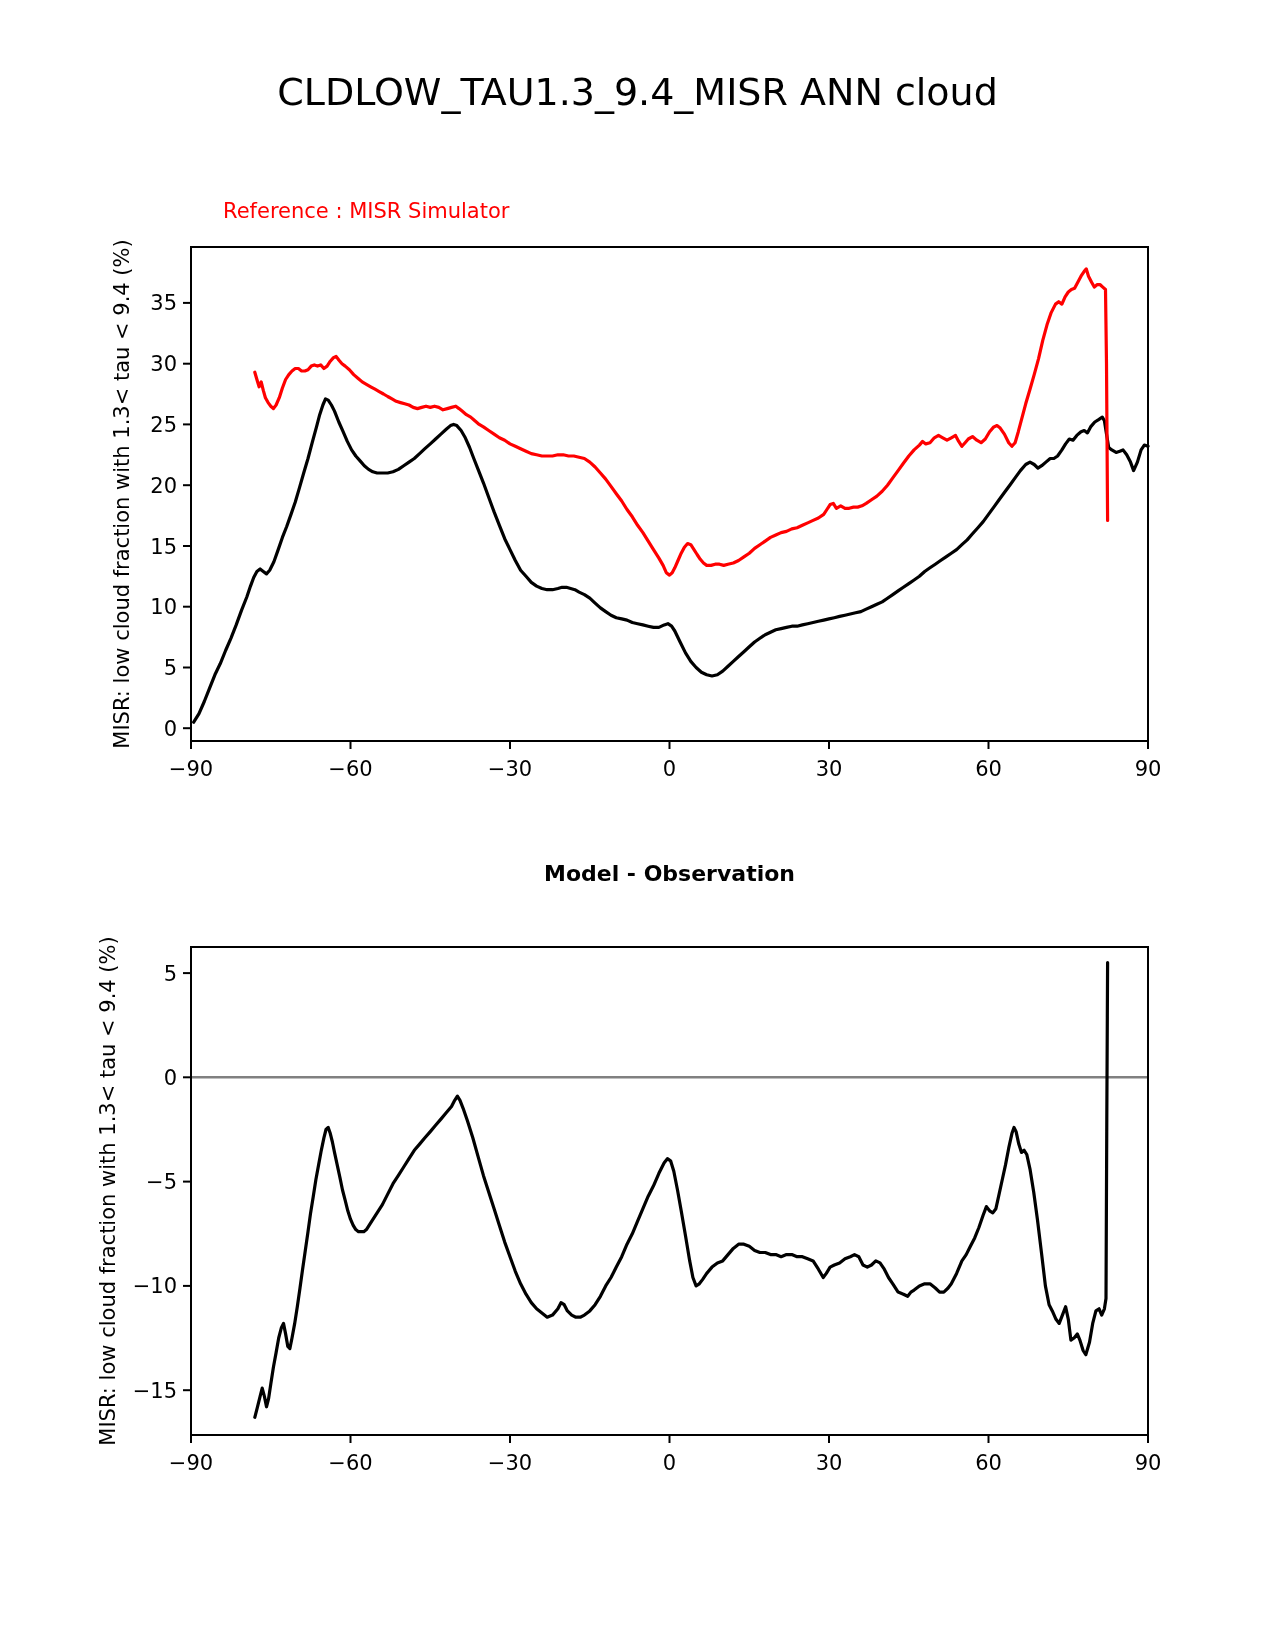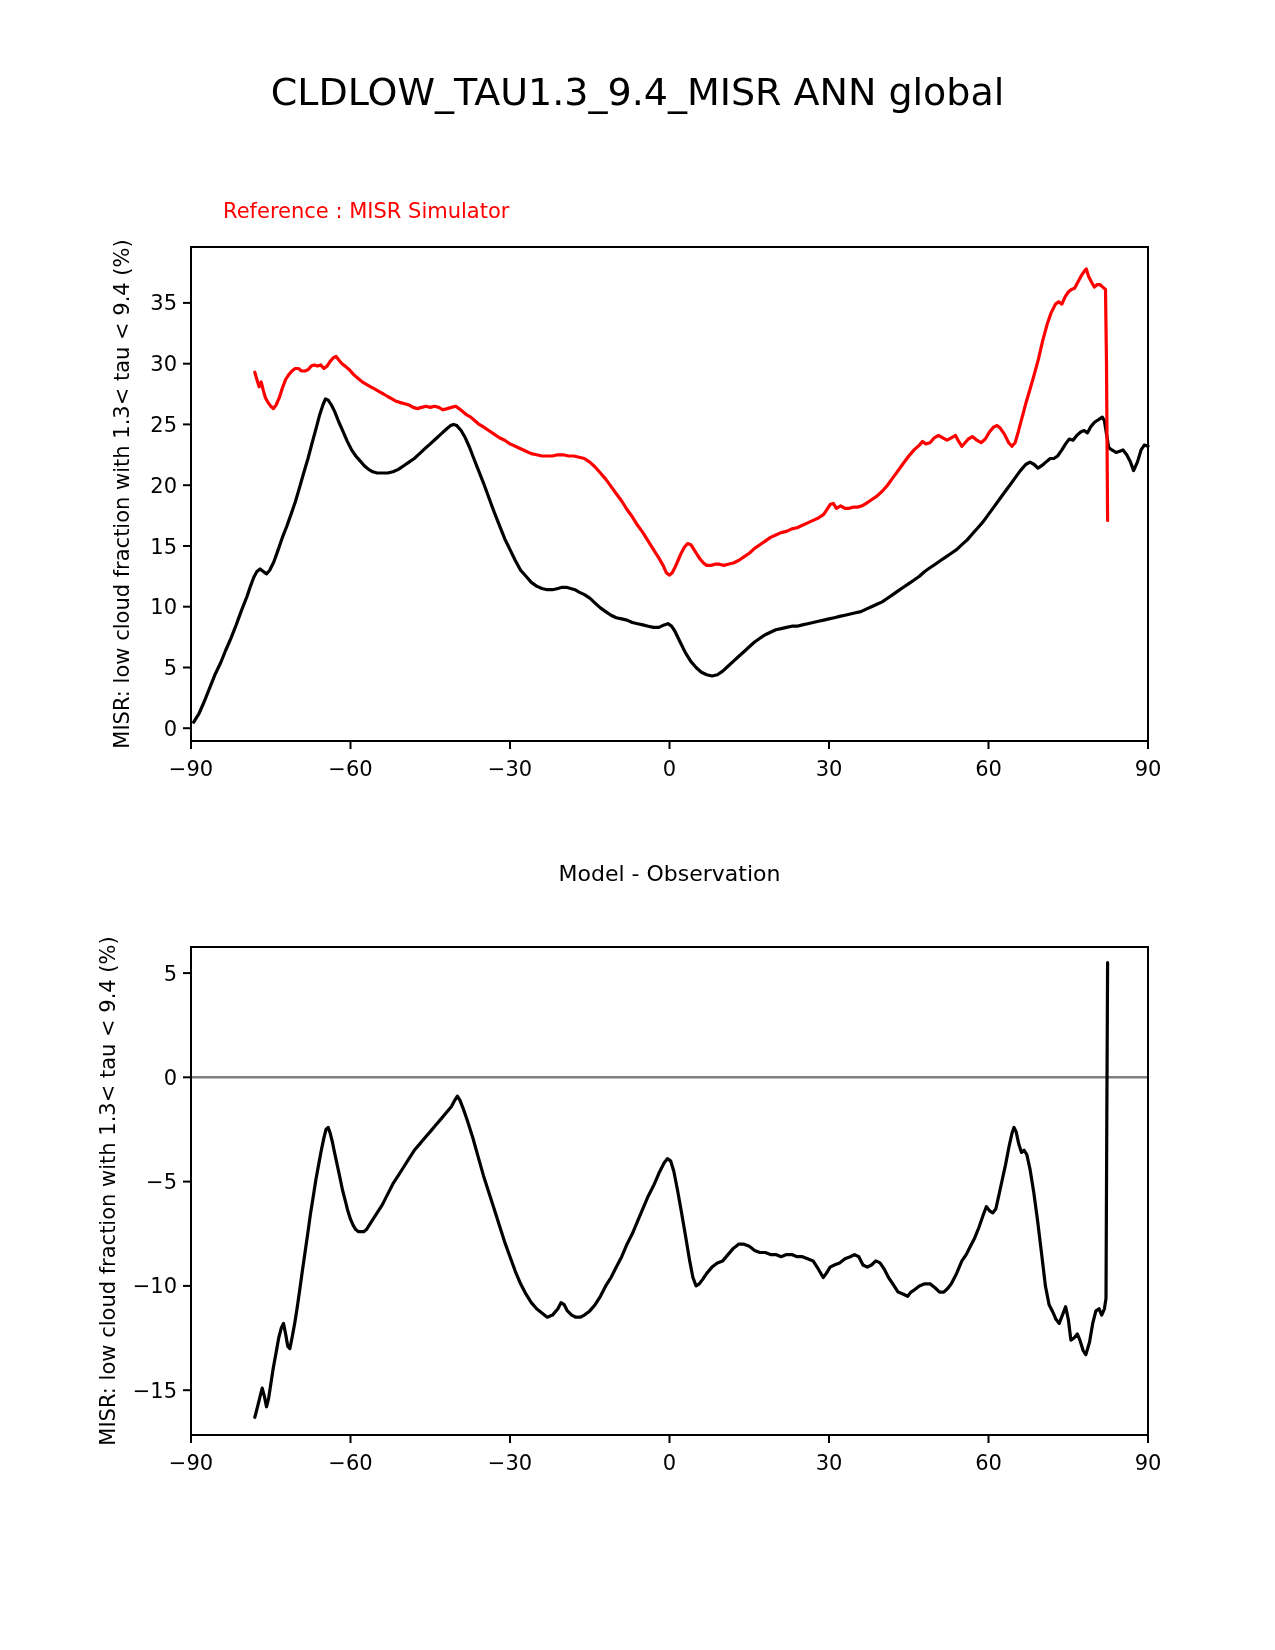--- a/index.html
+++ b/index.html
@@ -8,29 +8,29 @@
   .fig-title{position:absolute;left:0;top:70px;width:1275px;text-align:center;
              font-size:38px;color:#000;}
   .anno{position:absolute;left:191px;width:1060px;font-size:21px;white-space:nowrap;}
   .anno-test{top:167px;color:#000000;}
   .anno-ref{top:199px;}
   .ylabel{position:absolute;font-size:21px;white-space:nowrap;
           transform:translate(-50%,-50%) rotate(-90deg);}
   .ylabel-top{left:122px;top:494px;}
   .ylabel-bot{left:108px;top:1191px;}
   .sub-title{position:absolute;left:191px;top:861px;width:957px;text-align:center;
-             font-size:22px;color:#000;}
+             font-size:22px;color:#000;font-weight:bold;}
   svg.chart{position:absolute;left:0;top:0;}
   .tick-label{font-family:"DejaVu Sans", sans-serif;font-size:21px;fill:#000;}
 </style>
 </head>
 <body>
 
 <div class="page">
-  <div class="fig-title">CLDLOW_TAU1.3_9.4_MISR ANN global</div>
+  <div class="fig-title">CLDLOW_TAU1.3_9.4_MISR ANN cloud</div>
   <div class="anno anno-ref" id="ref-anno" style="color: rgb(255, 0, 0); margin-left: 32px;">Reference : MISR Simulator</div>
 
   <div class="ylabel ylabel-top">MISR: low cloud fraction with 1.3&lt; tau &lt; 9.4 (%)</div>
   <div class="sub-title">Model - Observation</div>
   <div class="ylabel ylabel-bot">MISR: low cloud fraction with 1.3&lt; tau &lt; 9.4 (%)</div>
 
   <svg class="chart" id="chart-top" width="1275" height="820" viewBox="0 0 1275 820">
       <polyline points="193.7,722.2 199.0,713.7 204.3,701.5 209.6,688.1 214.9,674.8 220.2,663.8 225.6,650.5 230.9,638.3 236.2,624.9 241.5,610.4 246.8,597.0 250.5,586.1 253.7,577.5 256.9,571.5 260.1,569.0 263.3,571.5 266.5,573.9 269.7,570.3 273.9,561.8 278.2,549.6 282.4,537.4 286.7,526.5 291.0,514.4 295.2,502.2 299.5,487.6 303.7,473.0 308.0,458.5 312.2,442.7 316.5,426.9 319.7,414.7 322.9,405.0 325.5,398.9 328.2,400.1 331.4,405.0 334.5,411.1 338.8,422.0 343.1,431.7 347.3,441.4 351.6,449.9 355.8,456.0 360.1,460.9 364.3,465.7 368.6,469.4 372.8,471.8 377.1,473.0 382.4,473.0 387.7,473.0 393.0,471.8 398.4,469.4 403.7,465.7 409.0,462.1 414.3,458.5 419.6,453.6 424.9,448.7 430.3,443.9 435.6,439.0 440.9,434.1 446.2,429.3 450.5,425.6 453.6,424.4 456.8,425.6 461.1,430.5 465.3,437.8 469.6,447.5 473.8,458.5 478.1,469.4 483.4,482.8 488.7,497.3 494.1,511.9 499.4,525.3 504.7,538.7 510.0,549.6 515.3,560.5 520.6,570.3 526.0,576.3 531.3,582.4 536.6,586.1 541.9,588.5 547.2,589.7 552.5,589.7 557.9,588.5 562.1,587.3 566.4,587.3 570.6,588.5 574.9,589.7 579.1,592.1 584.4,594.6 589.8,598.2 595.1,603.1 600.4,607.9 605.7,611.6 611.0,615.2 616.3,617.7 621.7,618.9 627.0,620.1 632.3,622.5 637.6,623.7 642.9,624.9 648.2,626.2 653.5,627.4 658.9,627.4 664.2,624.9 667.9,623.7 671.6,626.2 674.8,631.0 680.1,642.0 685.5,652.9 690.8,661.4 696.1,667.5 701.4,672.3 706.7,674.8 712.0,676.0 717.4,674.8 722.7,671.1 728.0,666.3 733.3,661.4 738.6,656.5 743.9,651.7 749.3,646.8 754.6,642.0 759.9,638.3 765.2,634.7 770.5,632.2 775.8,629.8 781.1,628.6 786.5,627.4 791.8,626.2 797.1,626.2 802.4,624.9 807.7,623.7 813.1,622.5 818.4,621.3 823.7,620.1 829.0,618.9 834.3,617.7 839.6,616.4 845.0,615.2 850.3,614.0 855.6,612.8 860.9,611.6 866.2,609.1 871.5,606.7 876.9,604.3 882.2,601.9 887.5,598.2 892.8,594.6 898.1,590.9 903.4,587.3 908.8,583.6 914.1,580.0 919.4,576.3 924.7,571.5 930.0,567.8 935.3,564.2 940.6,560.5 946.0,556.9 951.3,553.2 956.6,549.6 961.9,544.7 967.2,539.9 972.5,533.8 977.9,527.7 983.2,521.6 988.5,514.4 993.8,507.1 999.1,499.8 1004.4,492.5 1009.8,485.2 1015.1,477.9 1020.4,470.6 1025.7,464.5 1030.0,462.1 1034.2,464.5 1037.9,468.2 1041.7,465.7 1045.9,462.1 1050.2,458.5 1053.9,458.5 1057.6,456.0 1061.9,449.9 1065.6,443.9 1069.3,439.0 1073.0,440.2 1076.8,435.4 1081.0,431.7 1084.2,430.5 1087.4,432.9 1090.6,426.9 1094.8,422.0 1098.6,419.6 1102.3,417.1 1104.4,420.8 1106.5,434.1 1108.7,447.5 1111.8,449.9 1116.1,452.4 1119.8,451.2 1123.0,449.9 1126.7,454.8 1130.5,462.1 1133.6,470.6 1137.4,462.1 1141.1,449.9 1144.3,445.1 1148.0,446.3" fill="none" stroke="#000000" stroke-width="3.2" stroke-linejoin="round" stroke-linecap="round"></polyline>
       <polyline points="254.8,372.2 256.9,379.5 259.1,386.8 261.2,381.9 263.3,390.4 265.4,397.7 268.1,402.6 270.8,406.2 273.4,408.6 276.1,405.0 279.3,397.7 282.4,388.0 285.6,379.5 288.8,374.6 292.0,371.0 295.2,368.5 298.4,368.5 301.6,371.0 304.8,371.0 308.0,369.7 311.2,366.1 314.3,364.9 317.5,366.1 320.7,364.9 323.9,368.5 327.1,366.1 330.3,361.2 333.5,357.6 336.1,356.4 338.8,360.0 342.0,363.7 345.2,366.1 349.4,369.7 353.7,374.6 357.9,378.2 362.2,381.9 366.4,384.3 370.7,386.8 375.0,389.2 379.2,391.6 383.5,394.0 387.7,396.5 392.0,398.9 396.2,401.3 400.5,402.6 404.7,403.8 409.0,405.0 413.2,407.4 417.5,408.6 421.7,407.4 426.0,406.2 430.3,407.4 434.5,406.2 438.8,407.4 443.0,409.8 447.3,408.6 451.5,407.4 455.8,406.2 459.0,408.6 462.1,411.1 466.4,414.7 470.7,417.1 474.9,420.8 479.2,424.4 483.4,426.9 488.7,430.5 494.1,434.1 499.4,437.8 504.7,440.2 510.0,443.9 515.3,446.3 520.6,448.7 526.0,451.2 531.3,453.6 536.6,454.8 541.9,456.0 547.2,456.0 552.5,456.0 557.9,454.8 563.2,454.8 568.5,456.0 573.8,456.0 579.1,457.2 584.4,458.5 589.8,462.1 595.1,467.0 600.4,473.0 605.7,479.1 611.0,486.4 616.3,493.7 621.7,501.0 627.0,509.5 632.3,516.8 637.6,525.3 642.9,532.6 648.2,541.1 653.5,549.6 658.9,558.1 663.1,565.4 666.3,572.7 669.5,575.1 672.2,572.7 674.8,567.8 678.0,560.5 681.2,553.2 684.4,547.2 687.6,543.5 690.8,544.7 694.0,549.6 697.1,554.5 700.3,559.3 703.5,563.0 706.7,565.4 711.0,565.4 715.2,564.2 719.5,564.2 723.7,565.4 728.0,564.2 733.3,563.0 738.6,560.5 743.9,556.9 749.3,553.2 754.6,548.4 759.9,544.7 765.2,541.1 770.5,537.4 775.8,535.0 781.1,532.6 786.5,531.4 791.8,528.9 797.1,527.7 802.4,525.3 807.7,522.9 813.1,520.4 818.4,518.0 823.7,514.4 826.9,509.5 830.1,504.6 833.3,503.4 836.4,508.3 840.7,505.8 845.0,508.3 849.2,508.3 853.5,507.1 857.7,507.1 862.0,505.8 866.2,503.4 871.5,499.8 876.9,496.1 882.2,491.3 887.5,485.2 892.8,477.9 898.1,470.6 903.4,463.3 908.8,456.0 914.1,449.9 919.4,445.1 922.6,441.4 925.8,443.9 930.0,442.7 934.3,437.8 938.5,435.4 942.8,437.8 947.0,440.2 951.3,437.8 955.5,435.4 958.7,441.4 961.9,446.3 965.1,442.7 968.3,439.0 972.5,436.6 976.8,440.2 981.1,442.7 985.3,439.0 989.6,431.7 993.8,426.9 997.0,425.6 1000.2,428.1 1004.4,434.1 1008.7,442.7 1011.9,446.3 1015.1,442.7 1018.3,431.7 1021.5,419.6 1025.7,403.8 1030.0,389.2 1034.2,374.6 1038.5,358.8 1042.7,340.6 1047.0,324.8 1051.2,312.6 1055.5,304.1 1058.7,301.7 1061.9,304.1 1065.1,296.8 1068.3,292.0 1071.4,289.5 1074.6,288.3 1077.8,282.2 1081.0,276.2 1084.2,271.3 1086.3,268.9 1088.5,276.2 1091.6,282.2 1094.3,287.1 1097.0,284.7 1100.2,284.7 1102.8,287.1 1105.5,289.5 1106.5,363.7 1107.6,520.4" fill="none" stroke="#ff0000" stroke-width="3.2" stroke-linejoin="round" stroke-linecap="round"></polyline>
       <rect x="191" y="247" width="957" height="494" fill="none" stroke="#000" stroke-width="2"></rect>

